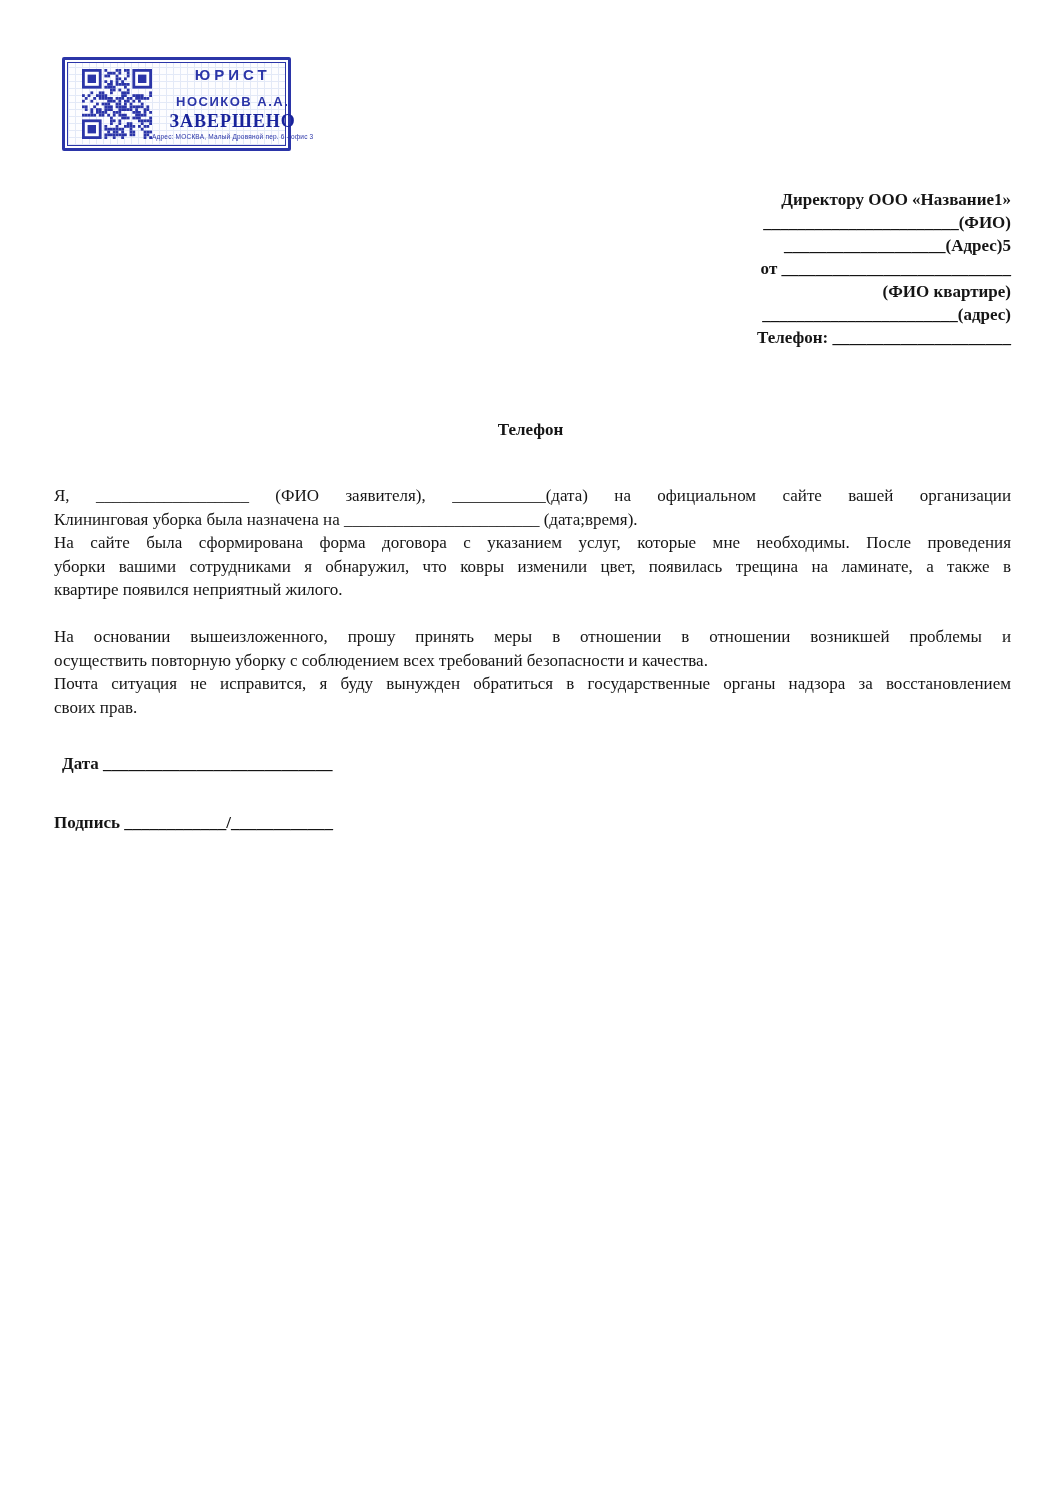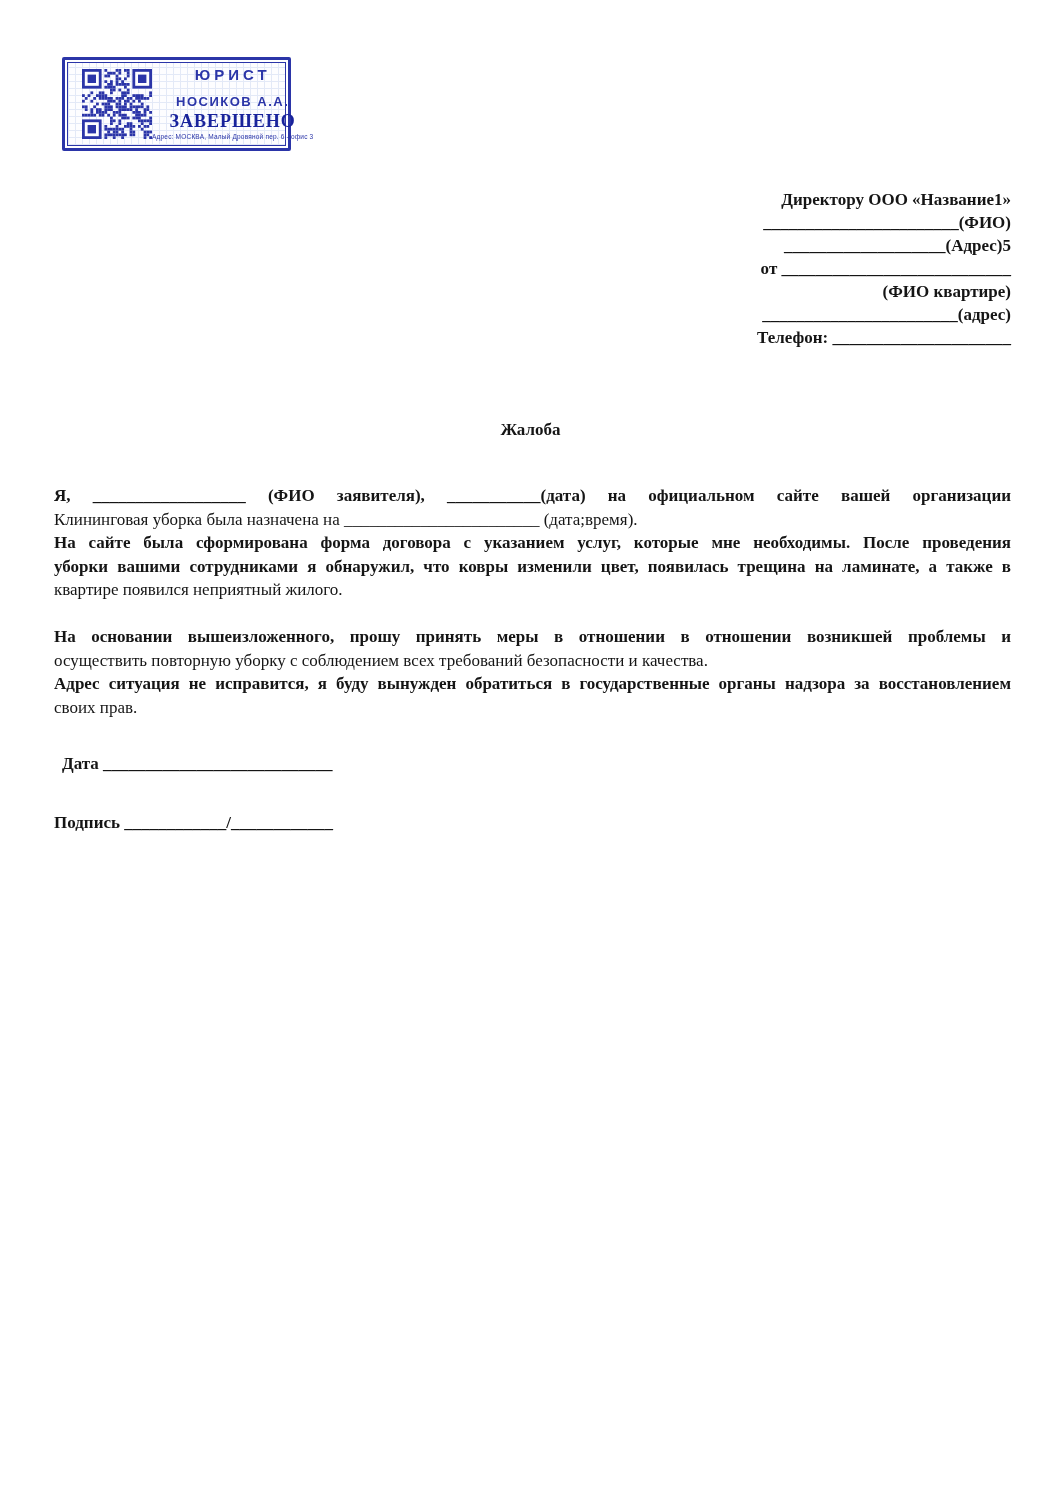--- a/index.html
+++ b/index.html
@@ -62,21 +62,21 @@
     margin:0;text-align:center;
     font-size:17px;font-weight:700;line-height:23px;
   }
 
   
   .body-text{
     position:absolute;left:54px;top:484px;width:957px;
     font-size:17px;line-height:23.5px;
   }
   .body-text .line{min-height:23.5px;}
-  .body-text .line.j{text-align:justify;text-align-last:justify;font-weight:bold;}
+  .body-text .line.j{text-align:justify;text-align-last:justify;}
   .par-gap{height:23.5px;}
 
   
   .sign-block{position:absolute;left:54px;top:752px;font-size:17px;font-weight:700;}
   .date-line{line-height:23.5px;margin-left:8px;}
   .signature-line{line-height:23.5px;margin-top:35px;}
 </style>
 </head>
 <body>
 
@@ -327,32 +327,32 @@
   <div class="recipient">
     <div>Директору ООО «Название1»</div>
     <div>_______________________(ФИО)</div>
     <div>___________________(Адрес)5</div>
     <div>от ___________________________</div>
     <div>(ФИО квартире)</div>
     <div>_______________________(адрес)</div>
     <div>Телефон: _____________________</div>
   </div>
 
-  <h1 class="doc-title">Жалоба</h1>
+  <h1 class="doc-title">Телефон</h1>
 
   <div class="body-text">
     <div class="line j">Я, __________________ (ФИО заявителя), ___________(дата) на официальном сайте вашей организации</div>
     <div class="line">Клининговая уборка была назначена на _______________________ (дата;время).</div>
     <div class="line j">На сайте была сформирована форма договора с указанием услуг, которые мне необходимы. После проведения</div>
     <div class="line j">уборки вашими сотрудниками я обнаружил, что ковры изменили цвет, появилась трещина на ламинате, а также в</div>
     <div class="line">квартире появился неприятный жилого.</div>
     <div class="par-gap"></div>
     <div class="line j">На основании вышеизложенного, прошу принять меры в отношении в отношении возникшей проблемы и</div>
     <div class="line">осуществить повторную уборку с соблюдением всех требований безопасности и качества.</div>
-    <div class="line j">Адрес ситуация не исправится, я буду вынужден обратиться в государственные органы надзора за восстановлением</div>
+    <div class="line j">Почта ситуация не исправится, я буду вынужден обратиться в государственные органы надзора за восстановлением</div>
     <div class="line">своих прав.</div>
   </div>
 
   <div class="sign-block">
     <div class="date-line">Дата ___________________________</div>
     <div class="signature-line">Подпись ____________/____________</div>
   </div>
 
 </div>
 

